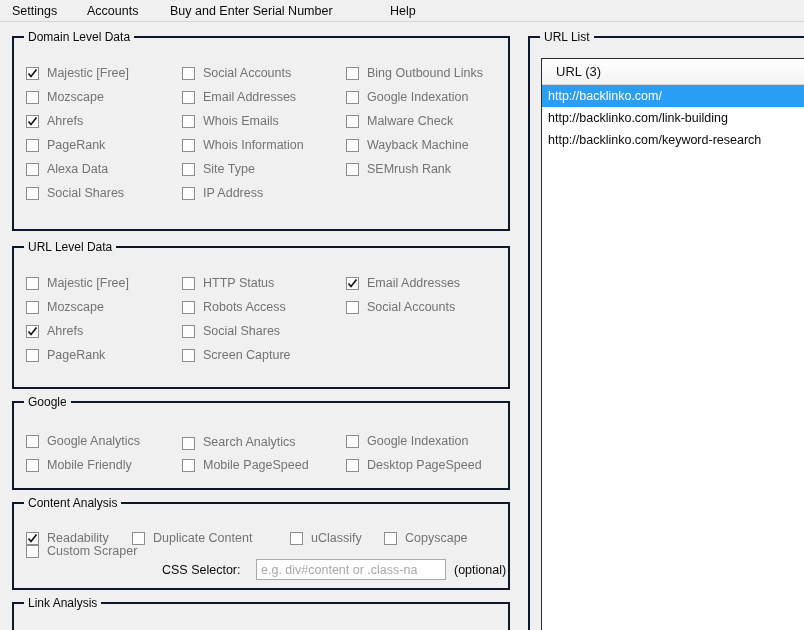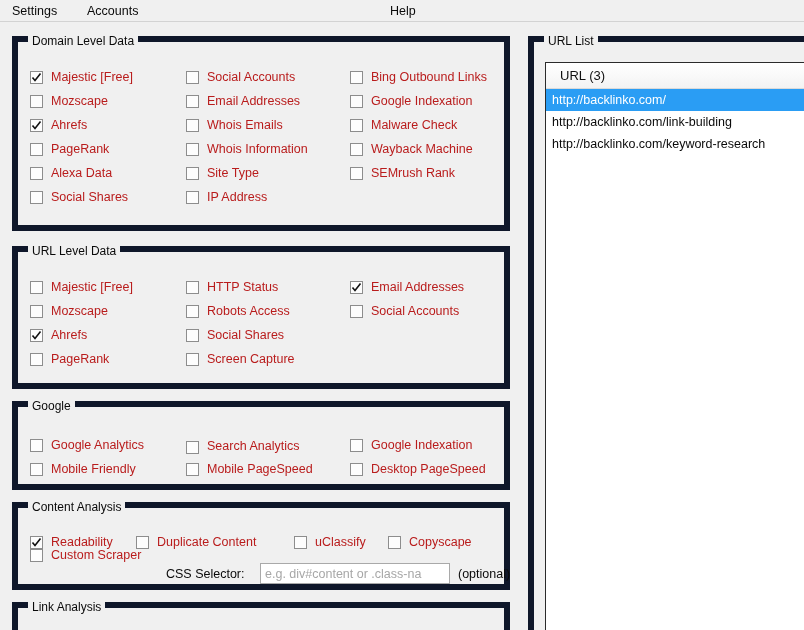--- a/index.html
+++ b/index.html
@@ -35,21 +35,21 @@
     line-height: 18px;
     color: #0a0a0a;
     white-space: nowrap;
     padding: 0 2px;
     cursor: default;
   }
 
   
   .group {
     position: absolute;
-    border: 6px solid #0f172a;
+    border: 2px solid #0f172a;
     box-sizing: border-box;
     background: transparent;
   }
   .group > .group-title {
     position: absolute;
     top: -8px;
     left: 10px;
     background: #f0f0f0;
     padding: 0 4px;
     font-size: 12px;
@@ -73,21 +73,21 @@
     border: 1px solid #8d8d8d;
     background: #fdfdfd;
     box-sizing: border-box;
     position: relative;
     flex: 0 0 auto;
   }
   .cb .box svg { position: absolute; left: 0; top: 0; }
   .cb .lbl {
     font-size: 12.5px;
     line-height: 15px;
-    color: #b91c1c;
+    color: #737373;
     margin-left: 8px;
   }
 
   
   .txtlabel {
     position: absolute;
     font-size: 12.5px;
     line-height: 15px;
     color: #0a0a0a;
     white-space: nowrap;
@@ -147,20 +147,21 @@
   }
 </style>
 </head>
 <body>
 
 <div id="app">
 
   <div class="menubar">
     <div class="menu-item" style="left:10px">Settings</div>
     <div class="menu-item" style="left:85px">Accounts</div>
+    <div class="menu-item" style="left:168px">Buy and Enter Serial Number</div>
     <div class="menu-item" style="left:388px">Help</div>
   </div>
 
   <div class="group" style="left:12px; top:36px; width:498px; height:195px;">
     <div class="group-title">Domain Level Data</div>
 
     <div class="cb" style="left:12px; top:27px;">
       <span class="box">
           <svg width="11" height="11" viewBox="0 0 11 11">
             <path d="M1.5 5.5 L4 8.5 L9.5 1.5" stroke="#111" stroke-width="1.6" fill="none"></path>

